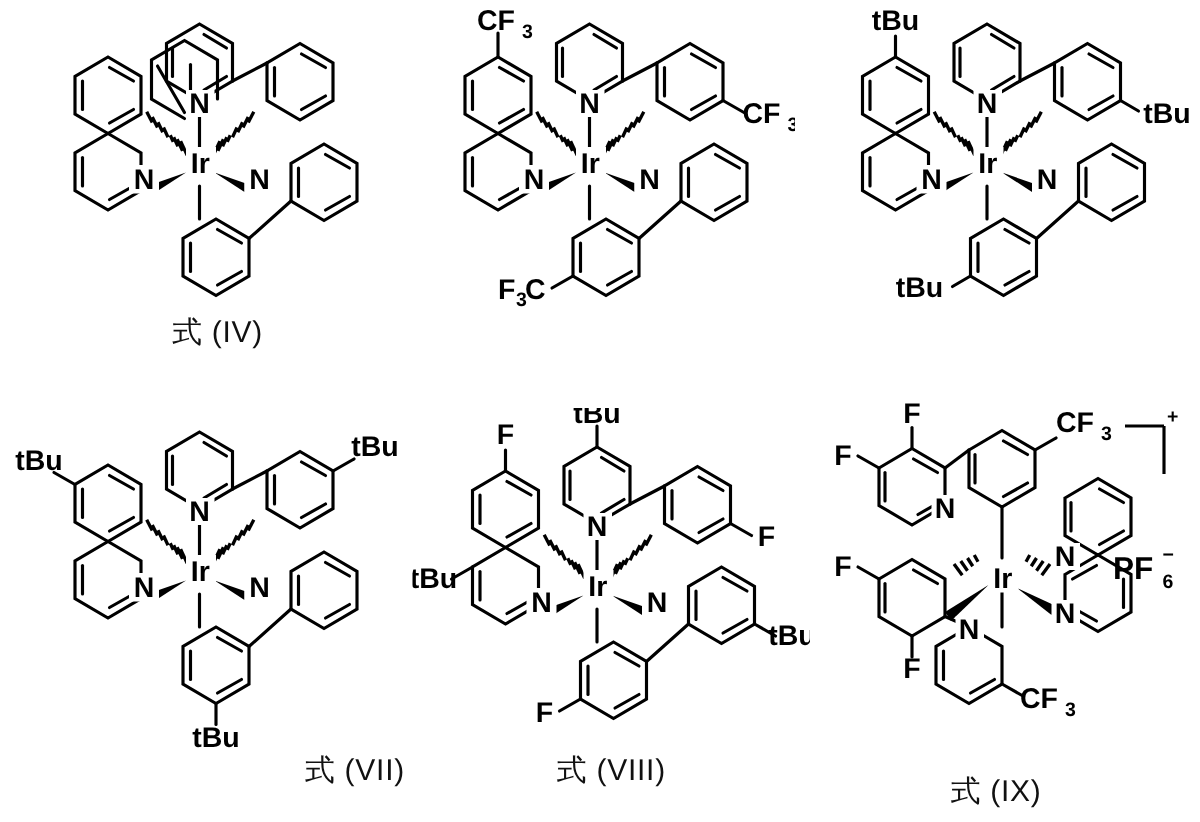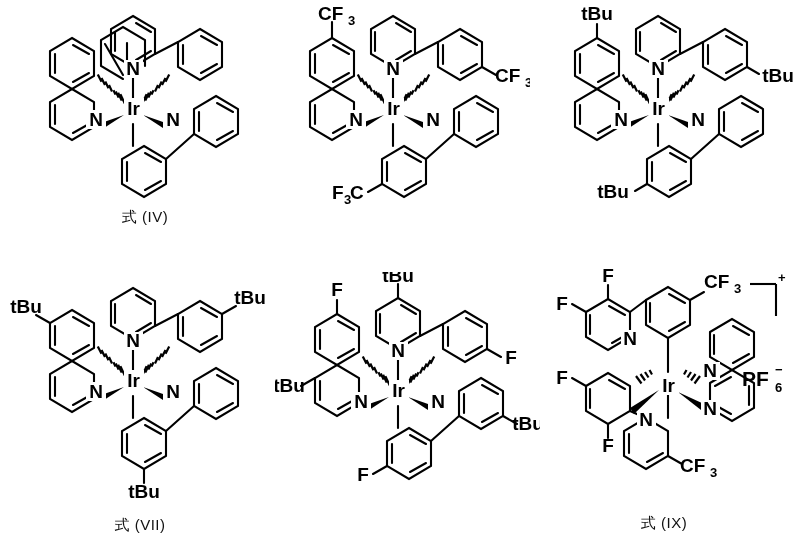--- a/index.html
+++ b/index.html
@@ -5,21 +5,21 @@
   html,body{margin:0;padding:0;background:#fff;}
   body{width:800px;height:548px;font-family:"Liberation Sans",sans-serif;overflow:hidden;}
   #sheet{position:relative;width:800px;height:548px;background:#fff;}
   .cell{position:absolute;}
   .struct-svg{display:block;}
   .caption{
     position:absolute;
     width:100%;
     text-align:center;
     font-family:"Liberation Sans",sans-serif;
-    font-size:15px;
+    font-size:20px;
     color:#111;
     letter-spacing:0.5px;
     white-space:nowrap;
   }
   text{font-family:"Liberation Sans",sans-serif;fill:#000;}
   .atom{font-size:19px;font-weight:bold;}
   .sub{font-size:19px;font-weight:bold;}
   .subsm{font-size:13px;font-weight:bold;}
   .ir{font-size:19px;font-weight:bold;}
   .counter{font-size:21px;font-weight:bold;}
@@ -349,21 +349,21 @@
         <text class="atom" x="86" y="126">N</text>
         <rect x="153" y="110" width="20" height="19" fill="#fff" stroke="none"></rect>
         <text class="atom" x="163" y="126">N</text>
       </g>
       <g text-anchor="middle">
         <text class="sub" x="16" y="41">tBu</text>
         <text class="sub" x="240" y="32">tBu</text>
         <text class="sub" x="134" y="226">tBu</text>
       </g>
     </svg>
-    <div class="caption" style="top:244px;">式 (VII)</div>
+    <div class="caption" style="top:228px;text-align:right;">式 (VII)</div>
   </div>
 
   <div class="cell" style="left:275px;top:272px;width:265px;height:276px;">
     <svg class="struct-svg" width="265" height="240" viewBox="0 0 265 240">
       <g stroke="#000" stroke-width="2.1" fill="none" stroke-linecap="round">
 
         <polygon points="123,26 145,39 145,64 123,77 101,64 101,39"></polygon>
         <line x1="126" y1="33" x2="141" y2="42"></line>
         <line x1="141" y1="61" x2="126" y2="70"></line>
         <line x1="105" y1="42" x2="105" y2="61"></line>
@@ -435,20 +435,21 @@
       </g>
       <g text-anchor="middle">
         <text class="sub" x="123" y="10">tBu</text>
         <text class="sub" x="62" y="24">F</text>
         <text class="sub" x="236" y="92">F</text>
         <text class="sub" x="14" y="120">tBu</text>
         <text class="sub" x="253" y="158">tBu</text>
         <text class="sub" x="88" y="209">F</text>
       </g>
     </svg>
+    <div class="caption" style="top:228px;">式 (VIII)</div>
   </div>
 
   <div class="cell" style="left:528px;top:268px;width:272px;height:280px;">
     <svg class="struct-svg" width="272" height="242" viewBox="0 0 272 242">
       <g stroke="#000" stroke-width="2.1" fill="none" stroke-linecap="round">
 
         <polygon points="118,32 140,19 162,32 162,57 140,70 118,57"></polygon>
         <line x1="122" y1="35" x2="122" y2="54"></line>
         <line x1="141" y1="26" x2="157" y2="35"></line>
         <line x1="157" y1="54" x2="141" y2="63"></line>

